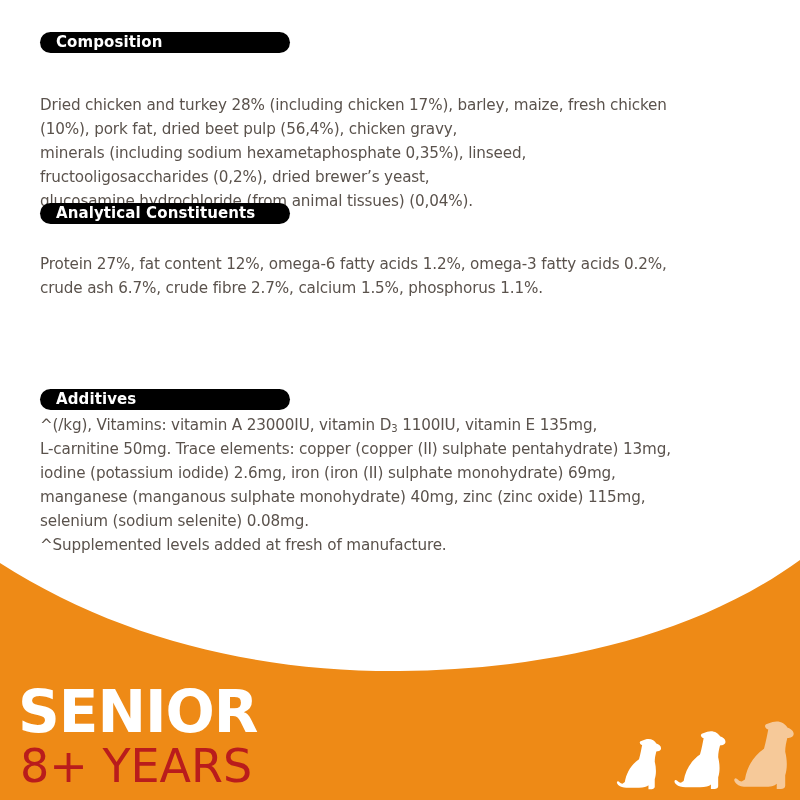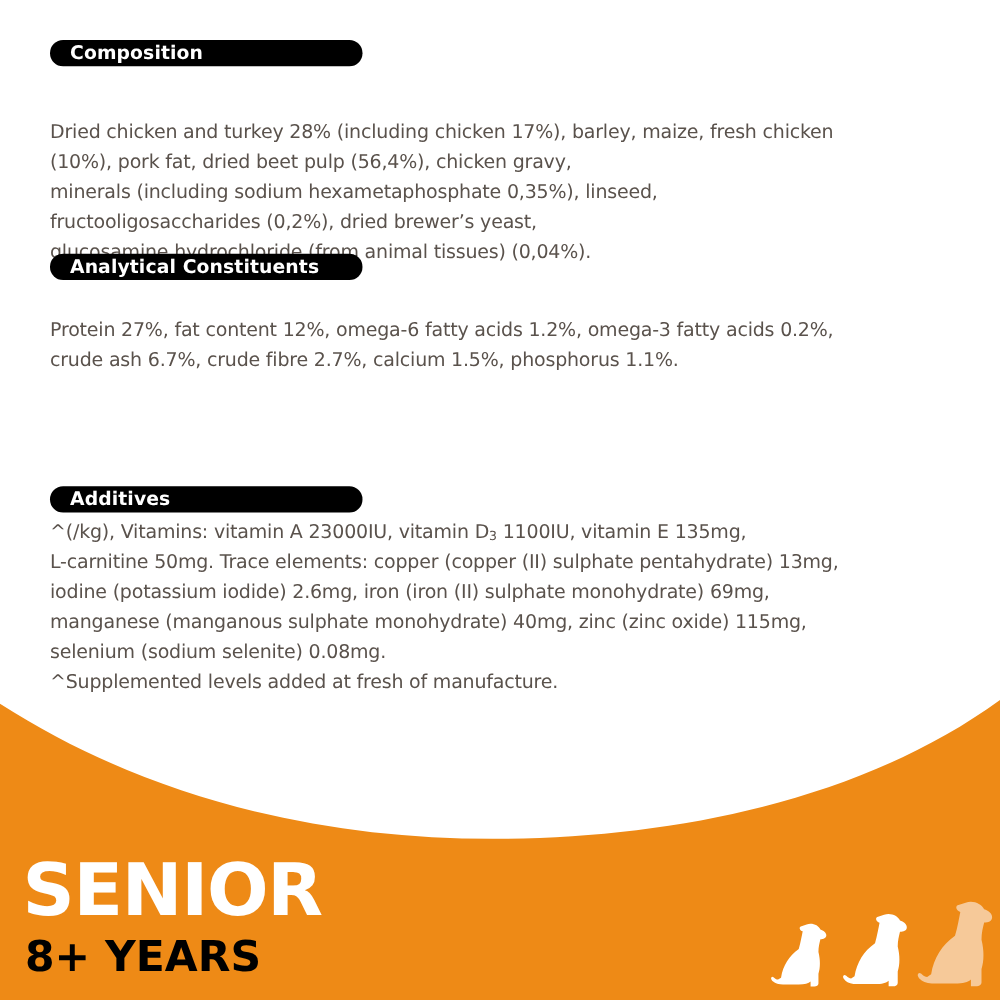--- a/index.html
+++ b/index.html
@@ -28,23 +28,22 @@
   .body-text p { margin: 0; }
   sub.d3 { font-size: 10px; vertical-align: -2px; line-height: 0; }
   .senior {
     position: absolute; left: 18px; top: 683px; z-index: 2;
     color: #ffffff; font-weight: bold; font-size: 58px; line-height: 58px;
     letter-spacing: -1px;
     text-align: center;
   }
   .years {
     position: absolute; left: 20px; top: 744px; z-index: 2;
-    color: #000000; font-size: 34px; line-height: 44px;
+    color: #b91c1c; font-size: 46px; line-height: 44px;
     letter-spacing: 0px;
-    font-weight: bold;
   }
   .dogs { position: absolute; left: 610px; top: 720px; width: 190px; height: 70px; z-index: 2; }
   .dog { position: absolute; bottom: 0; }
 </style>
 </head>
 <body>
 
 <svg class="bg-orange" viewBox="0 0 800 800" xmlns="http://www.w3.org/2000/svg">
   <path d="M0,563 C120,640 260,672 400,671 C540,670 690,640 800,560 L800,800 L0,800 Z" fill="#ee8a16"></path>
 </svg>

